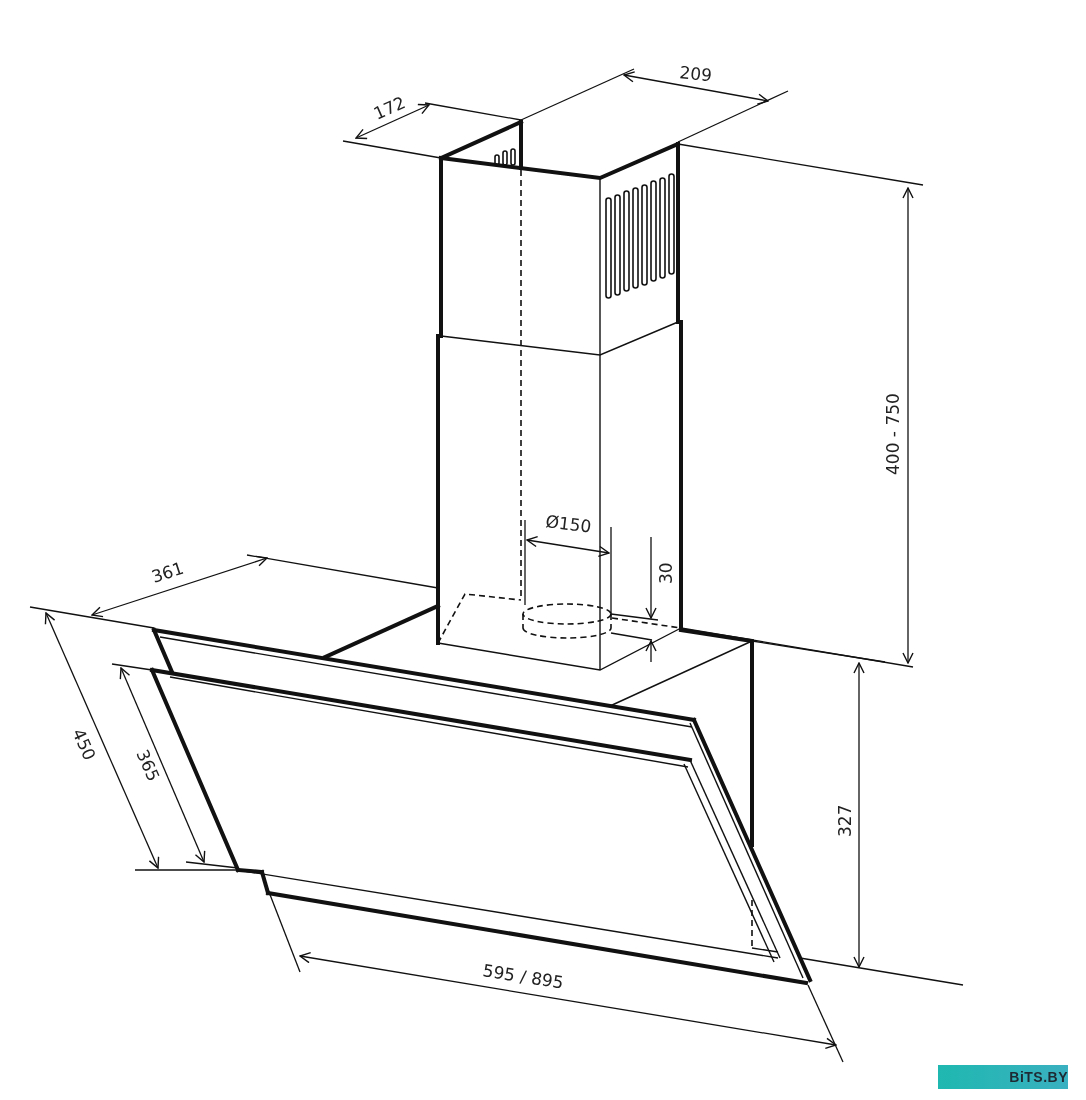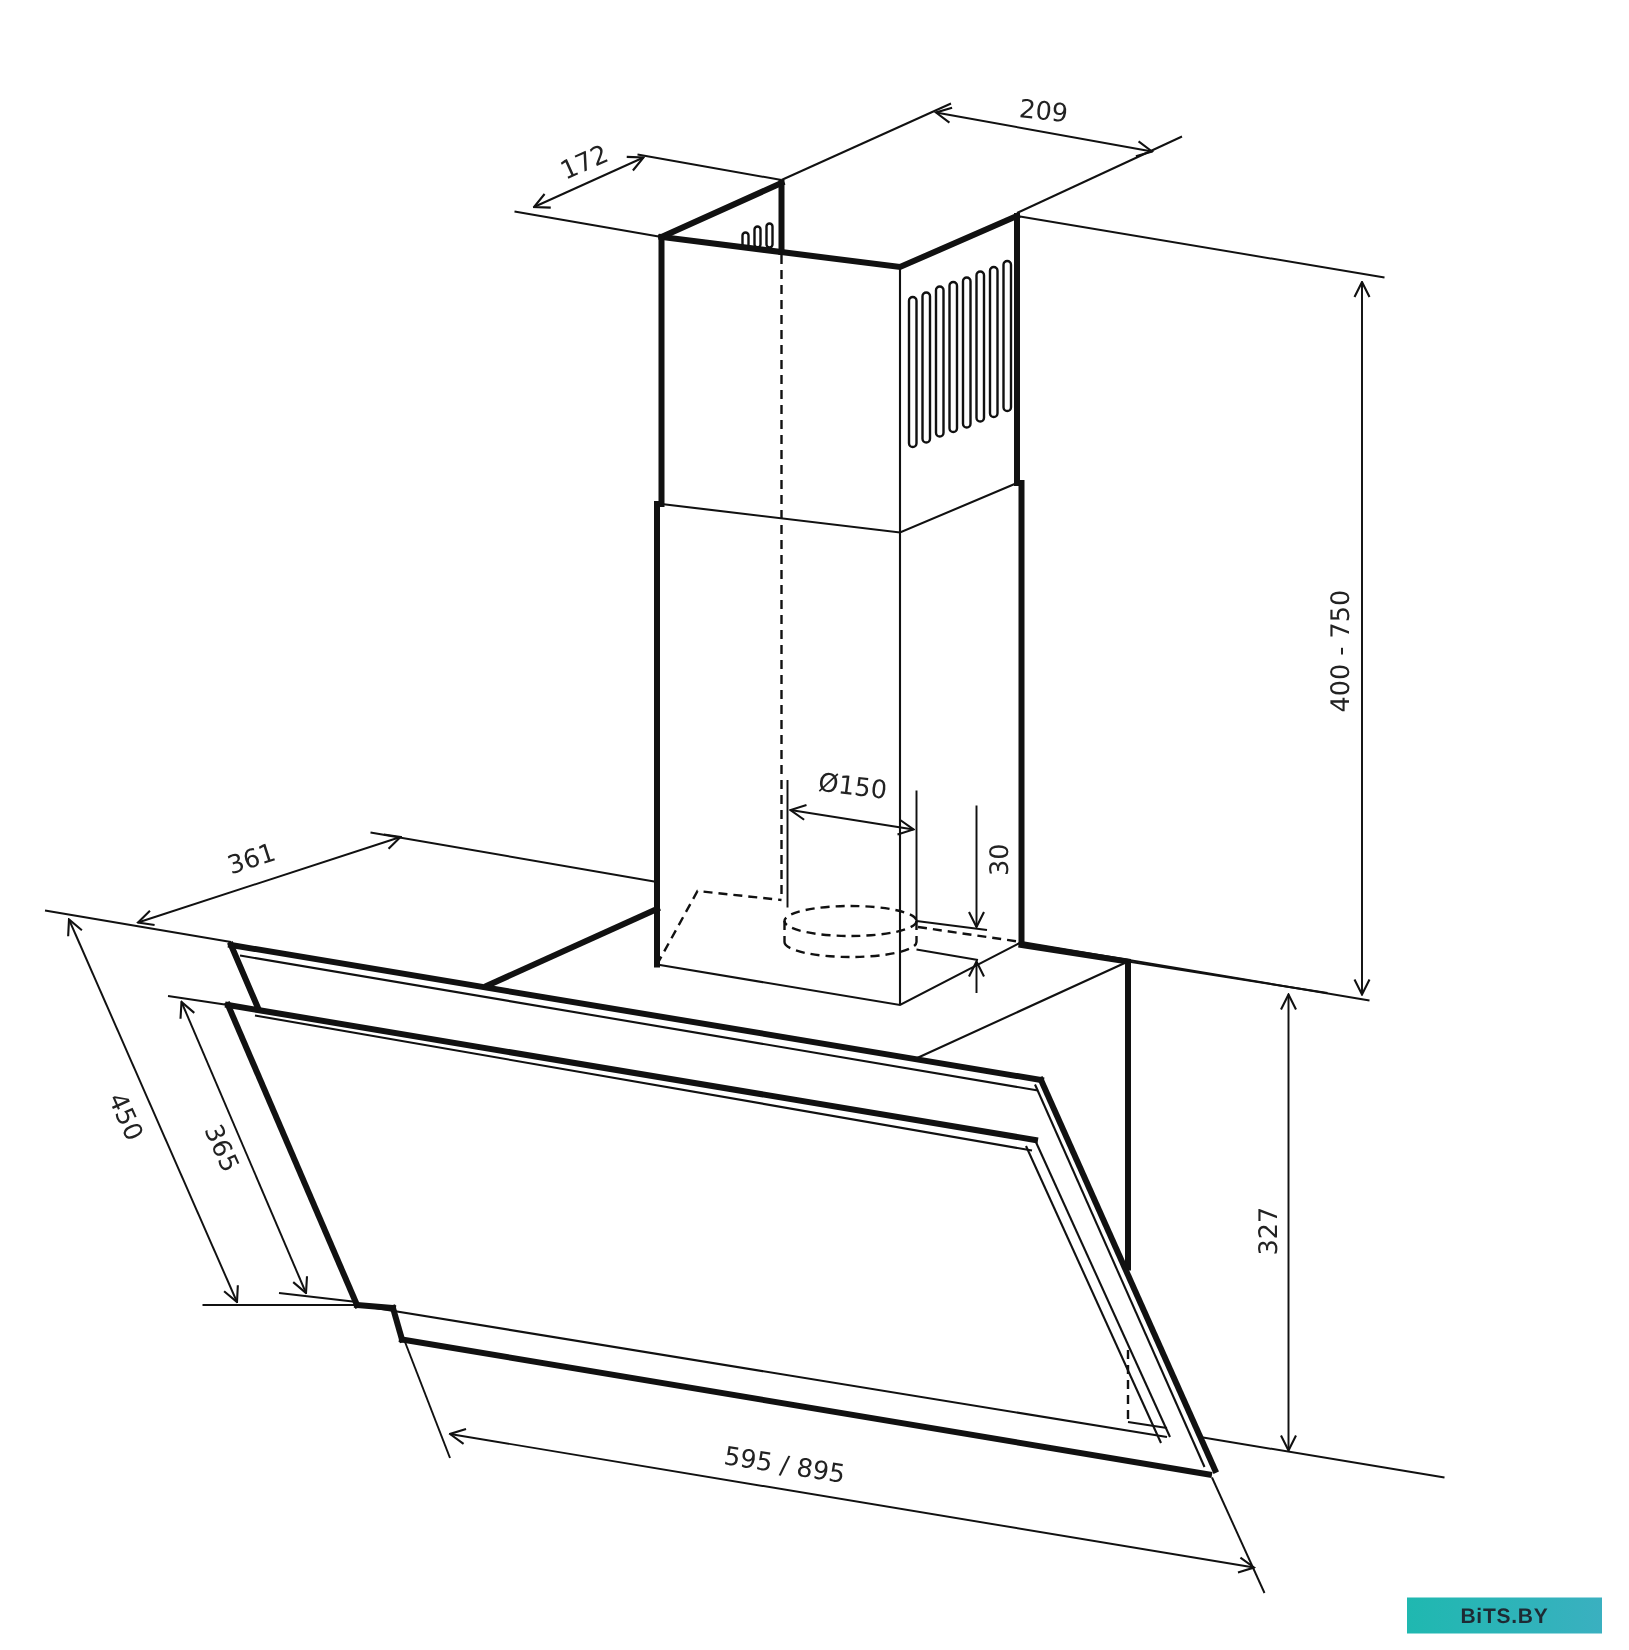--- a/index.html
+++ b/index.html
@@ -5,21 +5,21 @@
     html, body { margin: 0; padding: 0; background: #ffffff; }
     body { width: 1086px; height: 1100px; position: relative; overflow: hidden; font-family: "Liberation Sans", sans-serif; }
     svg.drawing { position: absolute; left: 0; top: 0; width: 1086px; height: 1100px; }
     .thick { stroke: #111; stroke-width: 4; fill: none; stroke-linejoin: miter; stroke-linecap: square; }
     .thin { stroke: #111; stroke-width: 1.4; fill: none; }
     .dash { stroke: #111; stroke-width: 1.6; fill: none; stroke-dasharray: 6 4; }
     .dim { stroke: #111; stroke-width: 1.3; fill: none; }
     .slot { stroke: #111; stroke-width: 1.6; fill: none; }
     .lbl { font-family: "DejaVu Sans", sans-serif; font-size: 17px; fill: #222; }
     .badge { position: absolute; left: 938px; top: 1065px; width: 130px; height: 24px;
-             background: linear-gradient(90deg, #1fb8b0, #3ab0c0); display: flex; align-items: center; justify-content: center; }
+             background: linear-gradient(90deg, #1fb8b0, #3ab0c0); display: flex; align-items: center; justify-content: flex-end; }
     .badge span { font-family: "Liberation Sans", sans-serif; font-weight: bold; font-size: 14px; color: #1e2a33; letter-spacing: 0.5px; }
   </style>
 </head>
 <body>
 
 <svg class="drawing" viewBox="0 0 1086 1100" xmlns="http://www.w3.org/2000/svg">
   <defs>
     <marker id="arr" viewBox="0 0 12 12" refX="11" refY="6" markerWidth="12" markerHeight="12" orient="auto-start-reverse" markerUnits="userSpaceOnUse">
       <path d="M1,1 L11,6 L1,11" fill="none" stroke="#111" stroke-width="1.4"></path>
     </marker>

